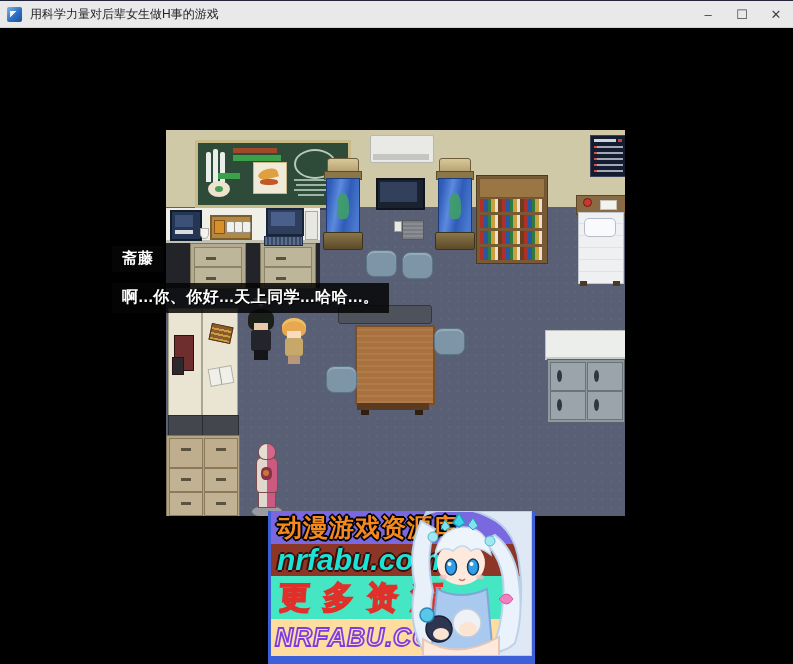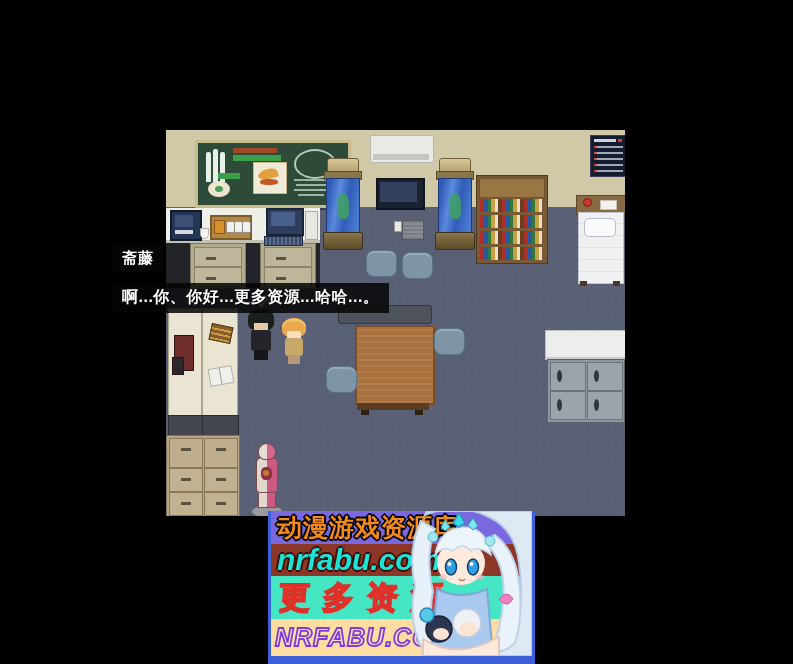--- a/index.html
+++ b/index.html
@@ -179,20 +179,29 @@
     -webkit-text-stroke:2px #e0302a;transform:skewX(-4deg);}
   .t4{font-size:25px;font-weight:bold;font-style:italic;letter-spacing:1px;padding-left:4px;color:rgba(255,214,240,.35);
     -webkit-text-stroke:1.8px #7a3ee0;}
   .girl{position:absolute;right:3px;top:0;width:145px;height:145px;z-index:5;}
 </style>
 </head>
 <body>
 
 <div id="stage">
 
+  <div class="titlebar">
+    <div class="appicon"></div>
+    <div class="titletext">用科学力量对后辈女生做H事的游戏</div>
+    <div class="winbtns">
+      <div class="winbtn">–</div>
+      <div class="winbtn">☐</div>
+      <div class="winbtn">✕</div>
+    </div>
+  </div>
 
   <div id="scene">
     <div class="wall"></div>
     <div class="floor"></div>
 
     <div class="board">
       <div class="tube-w" style="left:8px"></div>
       <div class="tube-w" style="left:15px;height:34px;top:6px"></div>
       <div class="tube-w" style="left:22px"></div>
       <div class="bar-red"></div>
@@ -360,21 +369,21 @@
     </div>
     <div class="char" style="left:114px;top:183px;width:28px;height:54px">
       <div class="c2-hair"></div>
       <div class="c2-face"></div>
       <div class="c2-body"></div>
       <div class="c2-legs"></div>
     </div>
   </div>
 
   <div class="namebox">斋藤</div>
-  <div class="msgbox">啊...你、你好...更多资源...哈哈...。</div>
+  <div class="msgbox">啊...你、你好...天上同学...哈哈...。</div>
 
   <div class="banner">
     <div class="bands">
       <div class="band band1">
         <span class="t1">动漫游戏资源库</span>
       </div>
       <div class="band band2">
         <span class="t2">nrfabu.com</span>
       </div>
       <div class="band band3">

